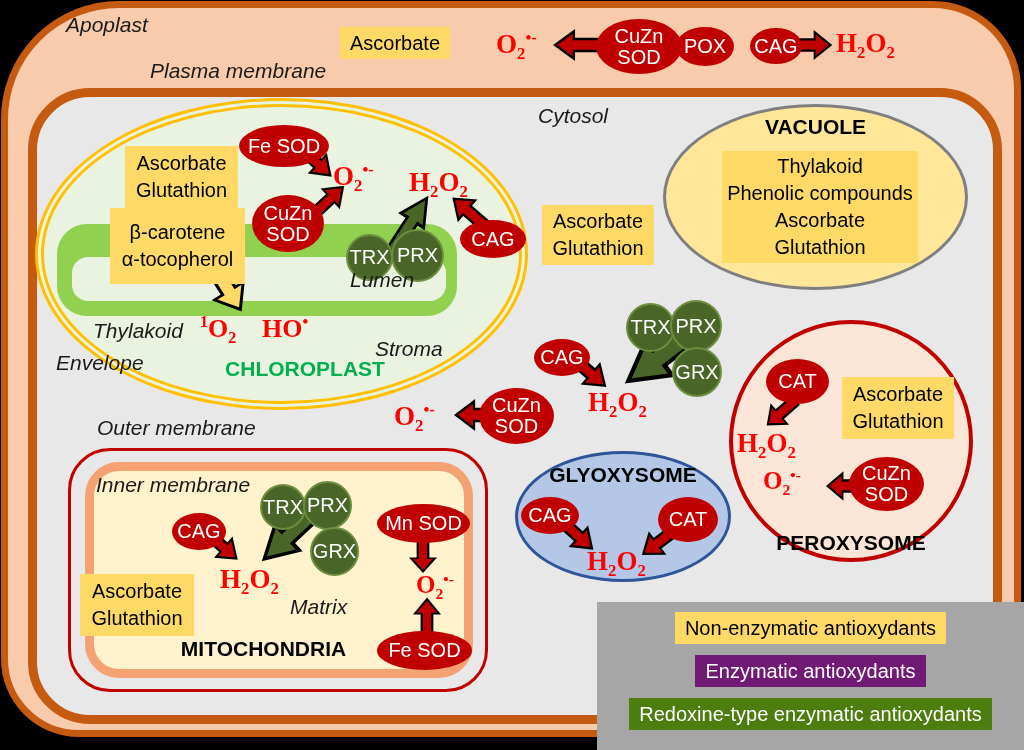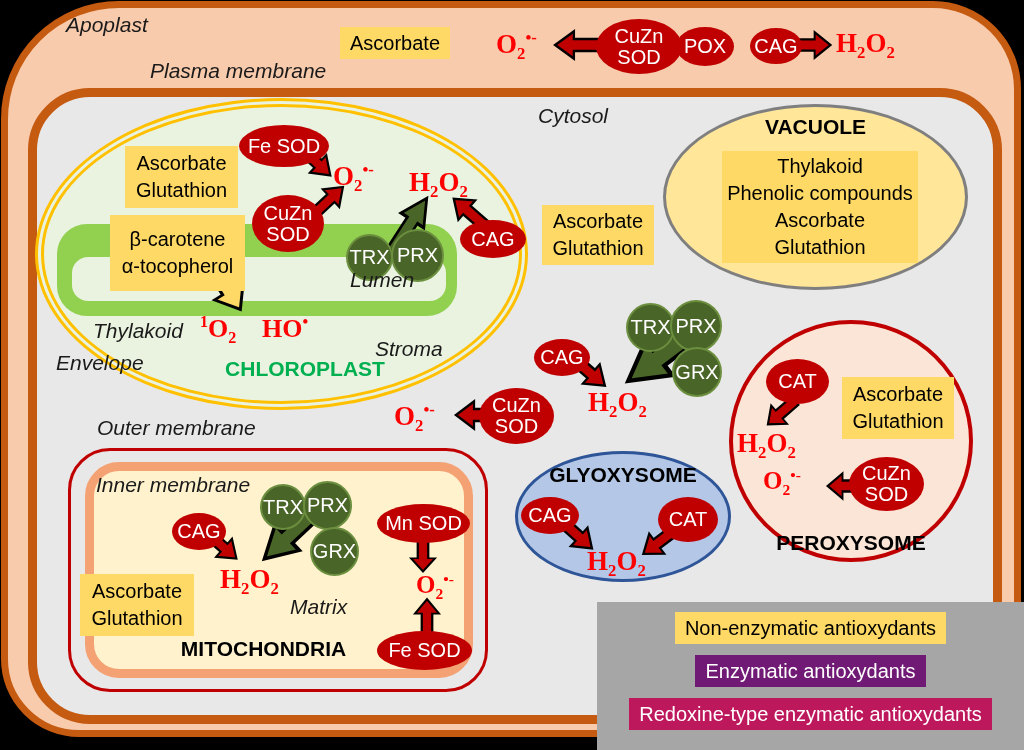--- a/index.html
+++ b/index.html
@@ -146,21 +146,21 @@
   </div>
   <div class="abs content enz" style="left:750px;top:28px;width:52px;height:36px">
     <span>CAG</span>
   </div>
   <div class="abs content formula" style="left:836px;top:30px"><span>H</span><sub>2</sub><span>O</span><sub>2</sub></div>
 
   <div class="abs content ybox" style="left:125px;top:146px;width:113px;height:62px">
     <span>Ascorbate</span>
     <span>Glutathion</span>
   </div>
-  <div class="abs content ybox" style="left:110px;top:215px;width:135px;height:76px">
+  <div class="abs content ybox" style="left:110px;top:208px;width:135px;height:76px">
     <span>β-carotene</span>
     <span>α-tocopherol</span>
   </div>
   <div class="abs content enz" style="left:239px;top:125px;width:90px;height:42px">
     <span>Fe SOD</span>
   </div>
   <div class="abs content enz" style="left:252px;top:195px;width:72px;height:57px">
     <span>CuZn</span>
     <span>SOD</span>
   </div>
@@ -264,16 +264,16 @@
   <div class="abs content formula formula-sm" style="left:763px;top:467px"><span>O</span><sub>2</sub><sup>•-</sup></div>
   <div class="abs content enz" style="left:849px;top:457px;width:75px;height:54px">
     <span>CuZn</span>
     <span>SOD</span>
   </div>
   <div class="abs content lbl-b ctr" style="left:729px;top:532px;width:244px">PEROXYSOME</div>
 
   <div class="abs legend">
     <div class="chip" style="background:#ffd966;color:#000">Non-enzymatic antioxydants</div>
     <div class="chip" style="background:#701a75;color:#fff">Enzymatic antioxydants</div>
-    <div class="chip" style="background:#be185d;color:#fff">Redoxine-type enzymatic antioxydants</div>
+    <div class="chip" style="background:#4d7c0f;color:#fff">Redoxine-type enzymatic antioxydants</div>
   </div>
 
 </div>
 
 </body></html>

